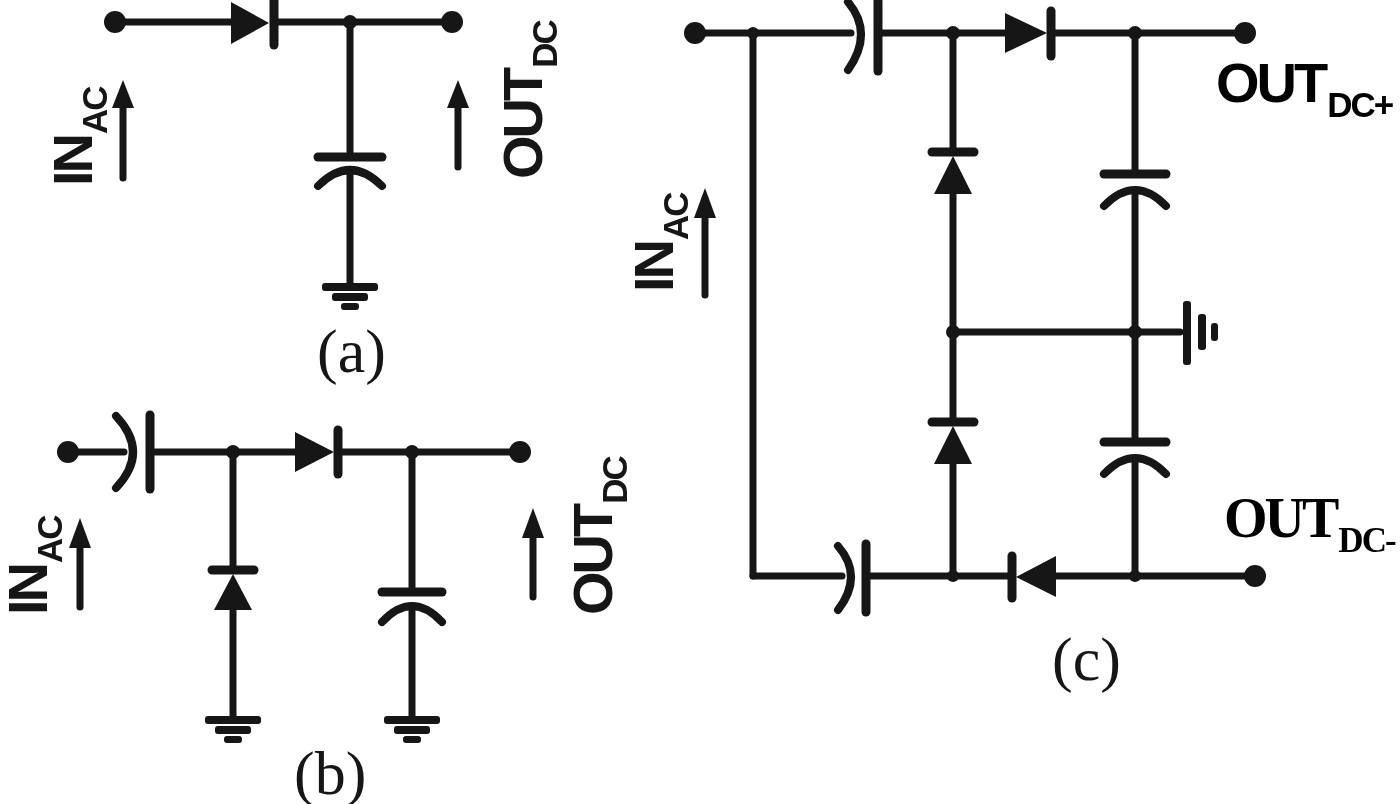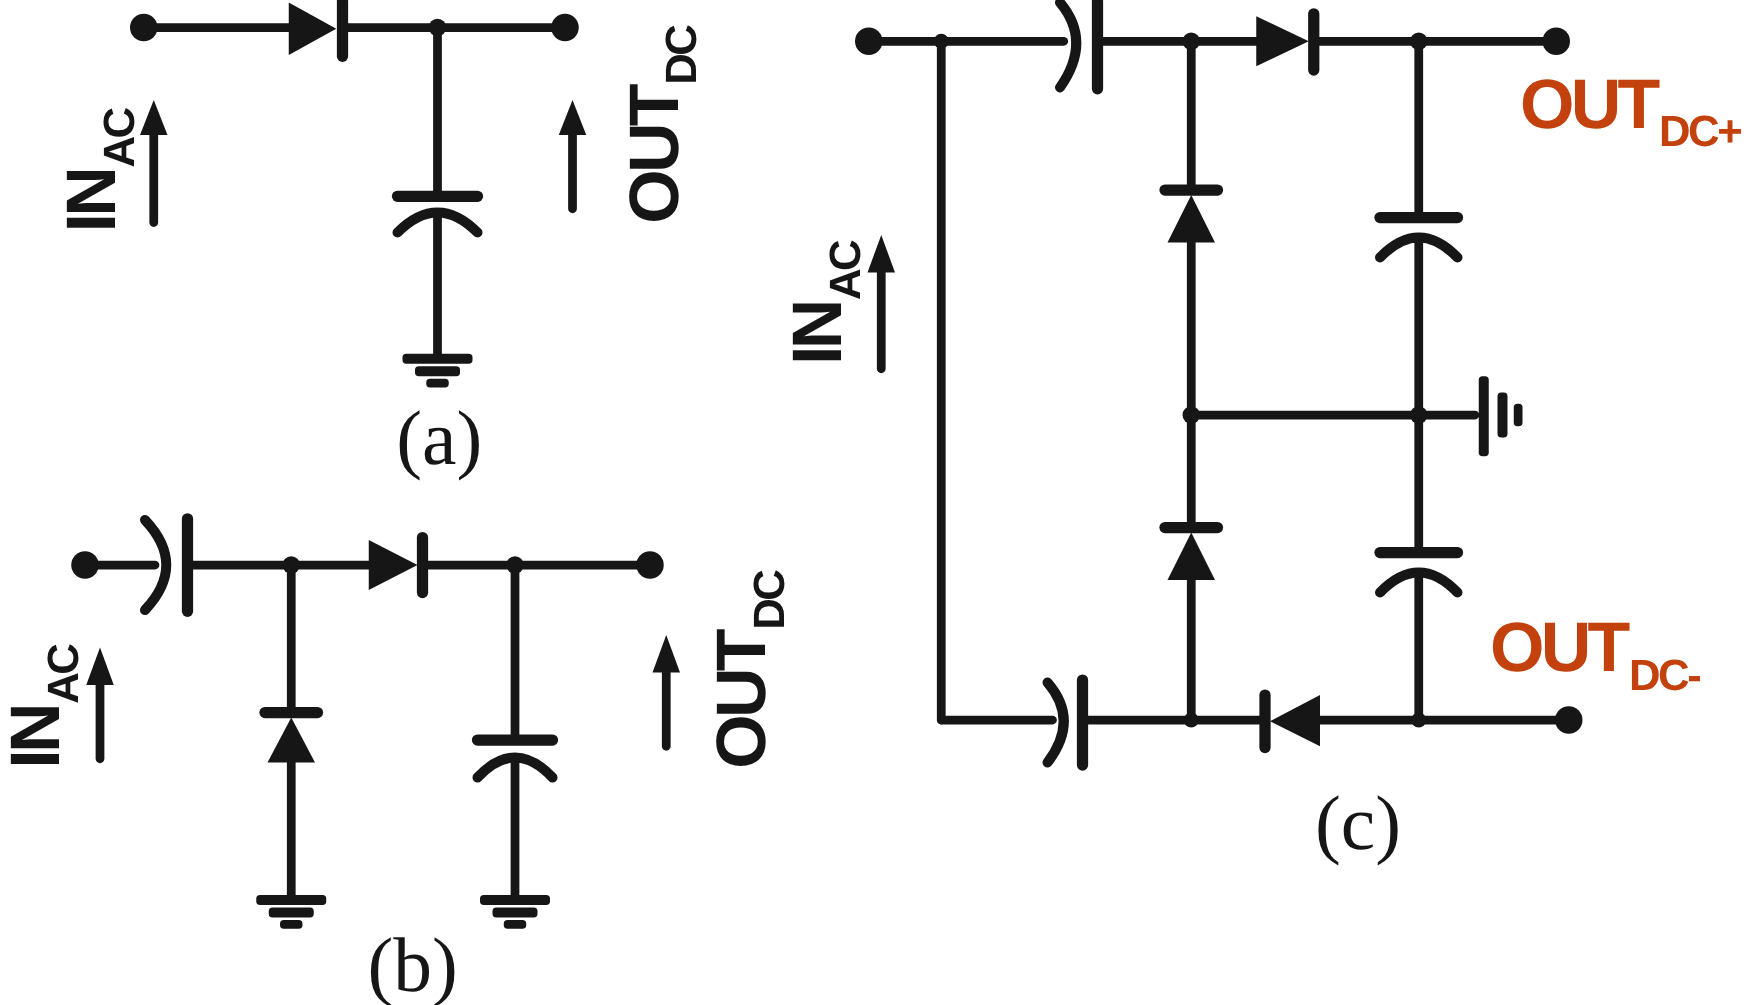--- a/index.html
+++ b/index.html
@@ -13,21 +13,21 @@
   .plate{stroke:#161616;stroke-width:9;fill:none;stroke-linecap:round;}
   .curve{stroke:#161616;stroke-width:8;fill:none;stroke-linecap:round;}
   .solid{fill:#161616;stroke:none;}
   .vlabel{
     position:absolute;transform:rotate(-90deg);transform-origin:0 0;
     white-space:nowrap;font-weight:700;font-size:56px;letter-spacing:-3px;
     color:#161616;line-height:1;
   }
   .hlabel{
     position:absolute;white-space:nowrap;font-weight:700;font-size:56px;
-    letter-spacing:-3px;color:#c2410c;line-height:1;
+    letter-spacing:-3px;color:#000000;line-height:1;
   }
   .sub{font-size:35px;position:relative;top:15px;letter-spacing:-2px;margin-left:2px;font-weight:700;}
   .caption{
     position:absolute;font-family:"Liberation Serif",serif;font-size:62px;
     color:#161616;line-height:1;white-space:nowrap;
   }
 </style>
 </head>
 <body>
 
@@ -166,16 +166,16 @@
   <div class="vlabel" style="left:45px;top:186px;"><span>IN</span><span class="sub">AC</span></div>
   <div class="vlabel" style="left:495px;top:179px;"><span>OUT</span><span class="sub">DC</span></div>
   <div class="caption" style="left:317px;top:320px;">(a)</div>
 
   <div class="vlabel" style="left:0px;top:615px;"><span>IN</span><span class="sub">AC</span></div>
   <div class="vlabel" style="left:565px;top:615px;"><span>OUT</span><span class="sub">DC</span></div>
   <div class="caption" style="left:294px;top:742px;">(b)</div>
 
   <div class="vlabel" style="left:626px;top:292px;"><span>IN</span><span class="sub">AC</span></div>
   <div class="hlabel" style="left:1216px;top:55px;"><span>OUT</span><span class="sub">DC+</span></div>
-  <div class="hlabel" style="left:1192px;top:490px;"><span>OUT</span><span class="sub">DC-</span></div>
+  <div class="hlabel" style="left:1224px;top:490px;font-family:Liberation Serif, serif;"><span>OUT</span><span class="sub">DC-</span></div>
   <div class="caption" style="left:1052px;top:628px;">(c)</div>
 
 </div>
 
 </body></html>

